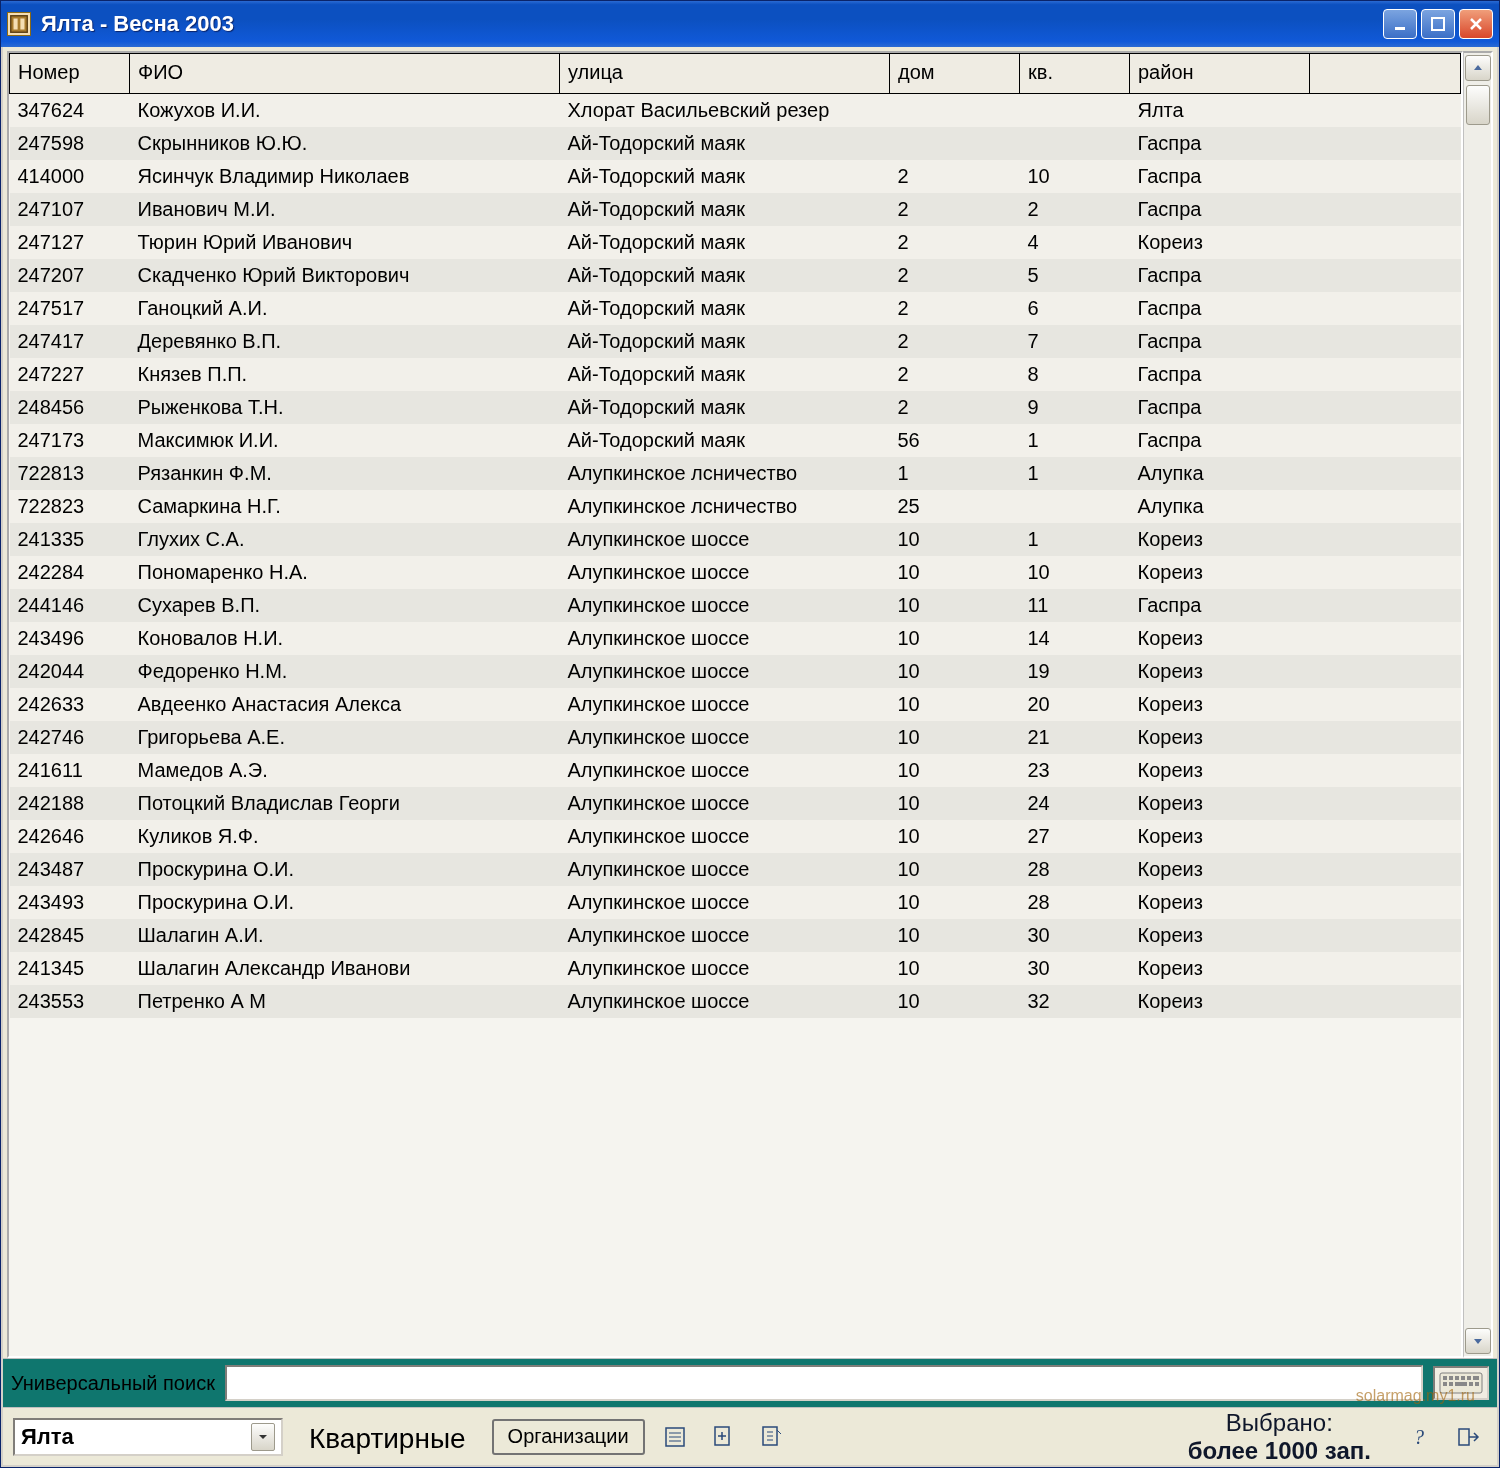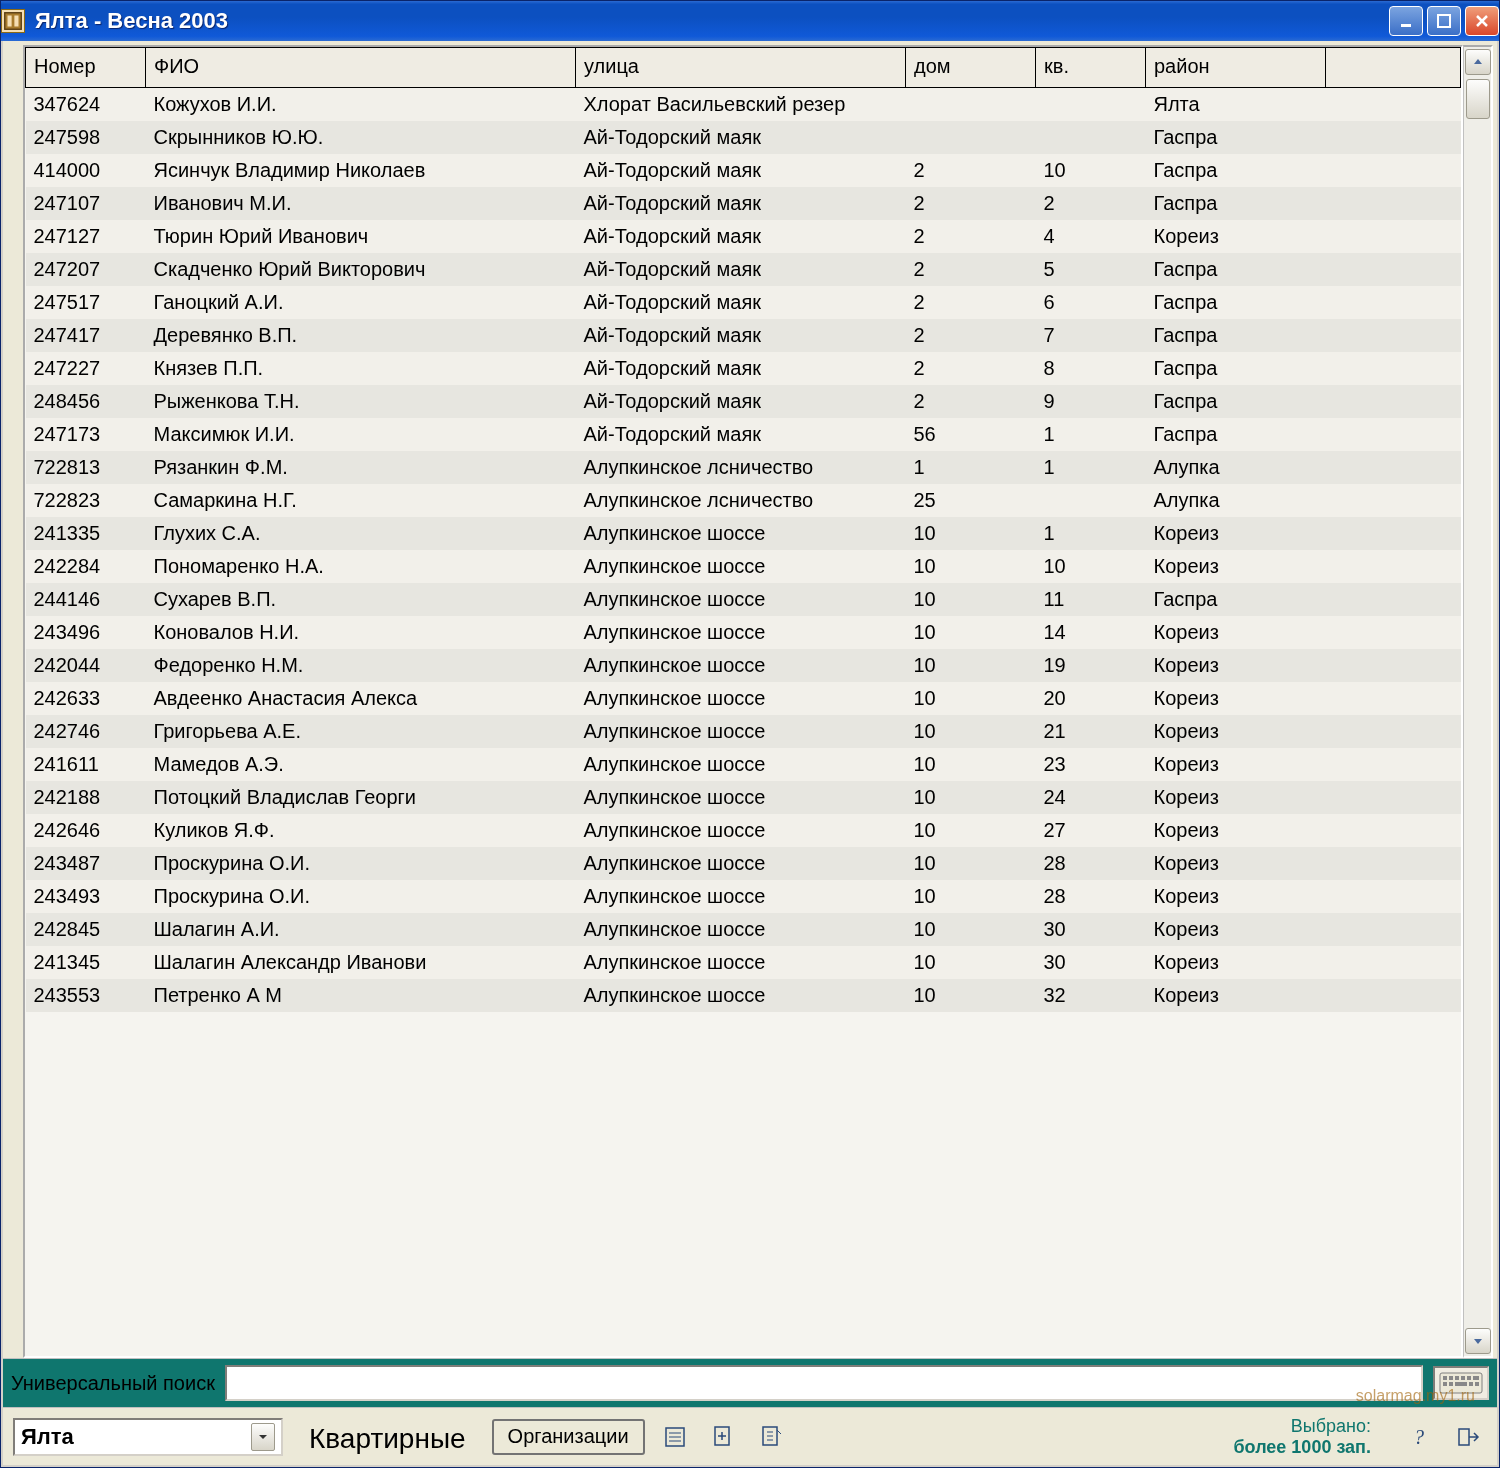--- a/index.html
+++ b/index.html
@@ -14,28 +14,28 @@
     width: 1500px;
     height: 1468px;
     background: #ece9d8;
     border: 1px solid #0a246a;
     display: flex;
     flex-direction: column;
     position: relative;
   }
   
   .titlebar {
-    height: 40px;
+    height: 46px;
     background: linear-gradient(to bottom, #2a6ad3 0%, #0c50c0 8%, #0c50c0 40%, #1059d8 88%, #2a6ad3 100%);
     display: flex;
     align-items: center;
     color: #fff;
     font-size: 22px;
     font-weight: bold;
-    padding: 0 0;
+    padding: 0 6px;
     text-shadow: 1px 1px 1px #0a246a;
   }
   .titlebar .app-icon {
     width: 24px; height: 24px;
     margin-right: 10px;
     display:inline-flex;align-items:center;justify-content:center;
     background:#f5deb3;border:1px solid #8b6914;
   }
   .titlebar .title-text { flex:1; white-space:nowrap; overflow:hidden; }
   .win-controls { display:flex; gap:4px; margin-left:auto; }
@@ -59,21 +59,21 @@
     border:2px solid #d4d0c8;
     border-top:none;
     position:relative;
   }
 
   
   .table-wrap {
     flex:1;
     display:flex;
     overflow:hidden;
-    margin:4px 4px 0 20px;
+    margin:4px 4px 0 4px;
     justify-content:flex-end;
   }
   .grid {
     flex:1;
     background:#f5f4ef;
     border:2px inset #fff;
     overflow:hidden;
     position:relative;
   }
   table { border-collapse:collapse; width:100%; table-layout:fixed; }
@@ -182,22 +182,22 @@
     font-size:28px;
     background:#ece9d8;border:none;
   }
   .tb-icon {
     width:36px;height:36px;
     display:flex;align-items:center;justify-content:center;
     color:#2a4a7a;
   }
   .status-block {
     margin-left:auto;
-    text-align:right;font-size:18px;line-height:1.15;
-    color:#0f766e;
+    text-align:center;font-size:24px;line-height:1.15;
+    color:#0f172a;
   }
   .status-block .b { font-weight:bold; }
   .watermark {
     position:absolute; right:22px; bottom:60px;
     font-size:16px; color:#a16207; opacity:.6;
     pointer-events:none;
   }
 </style>
 </head>
 <body>

